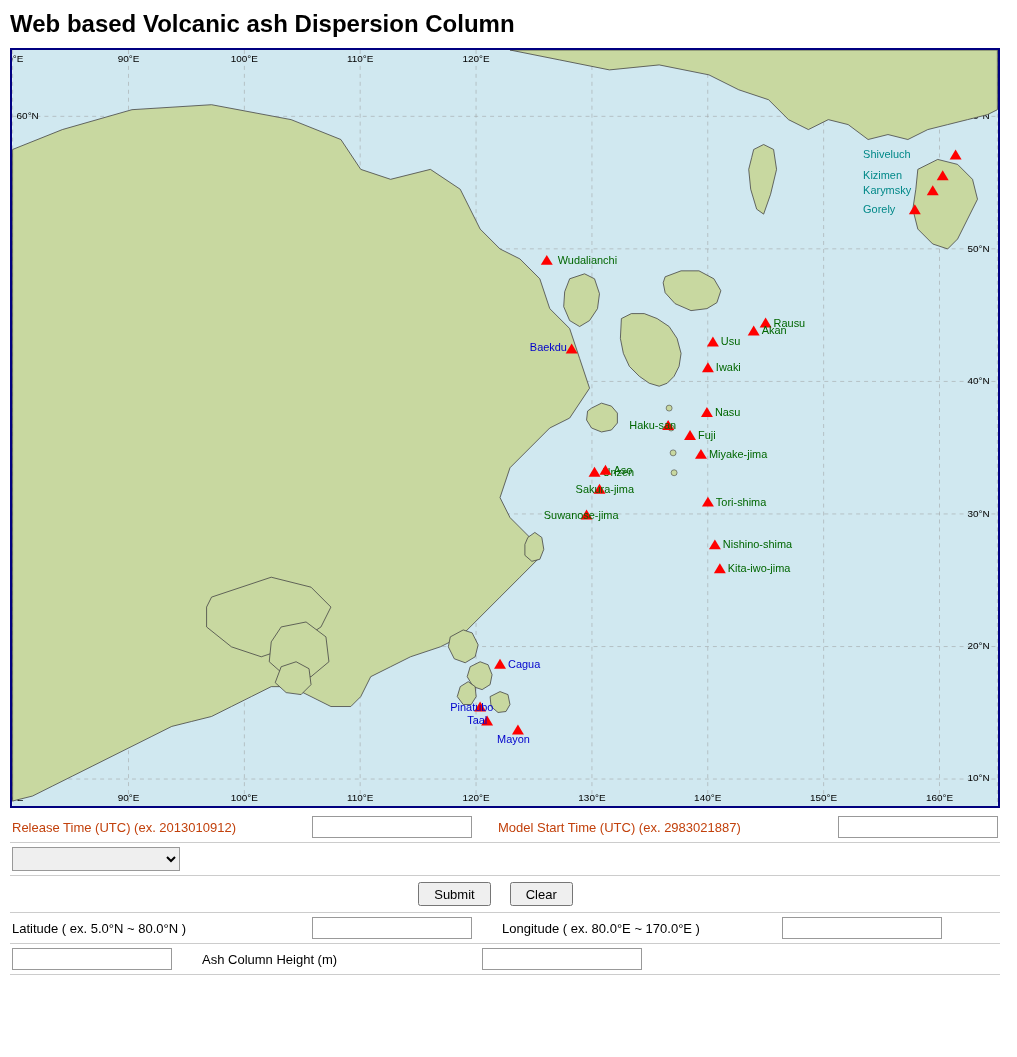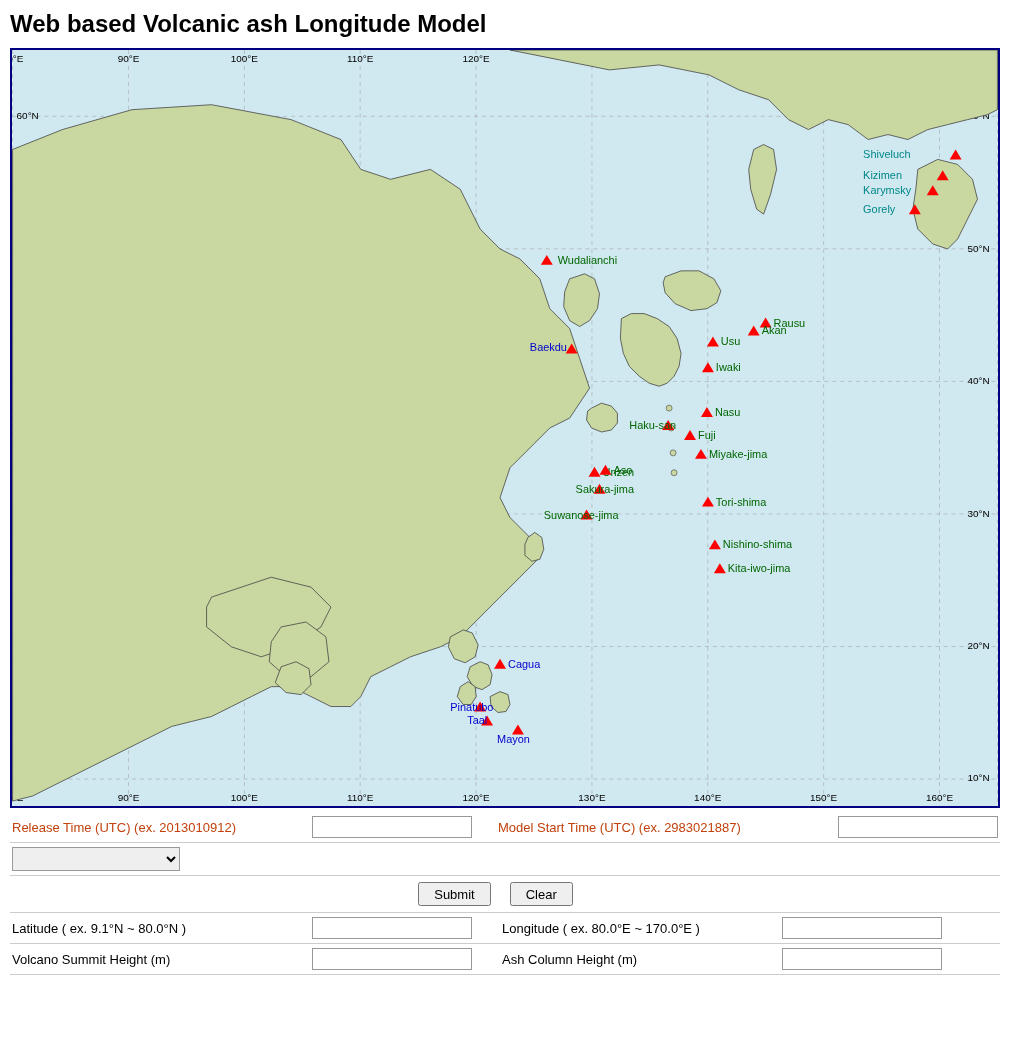--- a/index.html
+++ b/index.html
@@ -74,21 +74,21 @@
     #map-svg {
       position: absolute;
       top: 0; left: 0;
       width: 100%;
       height: 100%;
     }
   </style>
 </head>
 <body>
 
-<h1>Web based Volcanic ash Longitude Model</h1>
+<h1>Web based Volcanic ash Dispersion Column</h1>
 
 <div id="map-container">
   <svg id="map-svg" viewBox="0 0 990 760" xmlns="http://www.w3.org/2000/svg">
 
     <rect width="990" height="760" fill="#d0e8f0"></rect>
 
     <line x1="0" y1="0" x2="0" y2="760" stroke="#999" stroke-width="0.5" stroke-dasharray="4,4"></line>
     <line x1="116.5" y1="0" x2="116.5" y2="760" stroke="#999" stroke-width="0.5" stroke-dasharray="4,4"></line>
     <line x1="233" y1="0" x2="233" y2="760" stroke="#999" stroke-width="0.5" stroke-dasharray="4,4"></line>
     <line x1="349.4" y1="0" x2="349.4" y2="760" stroke="#999" stroke-width="0.5" stroke-dasharray="4,4"></line>
@@ -266,27 +266,26 @@
     </select>
   </div>
 
   <div class="form-row-center">
     <button class="submit-btn">Submit</button>
     <button class="clear-btn">Clear</button>
   </div>
 
 
   <div class="form-row">
-    <span class="form-label-black">Latitude ( ex. 9.1°N ~ 80.0°N )</span>
+    <span class="form-label-black">Latitude ( ex. 5.0°N ~ 80.0°N )</span>
     <input type="text" class="form-input" style="">
     <span style="width:30px;"></span>
     <span class="form-label-black" style="min-width:280px;">Longitude ( ex. 80.0°E ~ 170.0°E )</span>
     <input type="text" class="form-input" style="">
   </div>
 
   <div class="form-row">
-    <span class="form-label-black">Volcano Summit Height (m)</span>
     <input type="text" class="form-input" style="">
     <span style="width:30px;"></span>
     <span class="form-label-black" style="min-width:280px;">Ash Column Height (m)</span>
     <input type="text" class="form-input" style="">
   </div>
 </div>
 
 </body></html>

